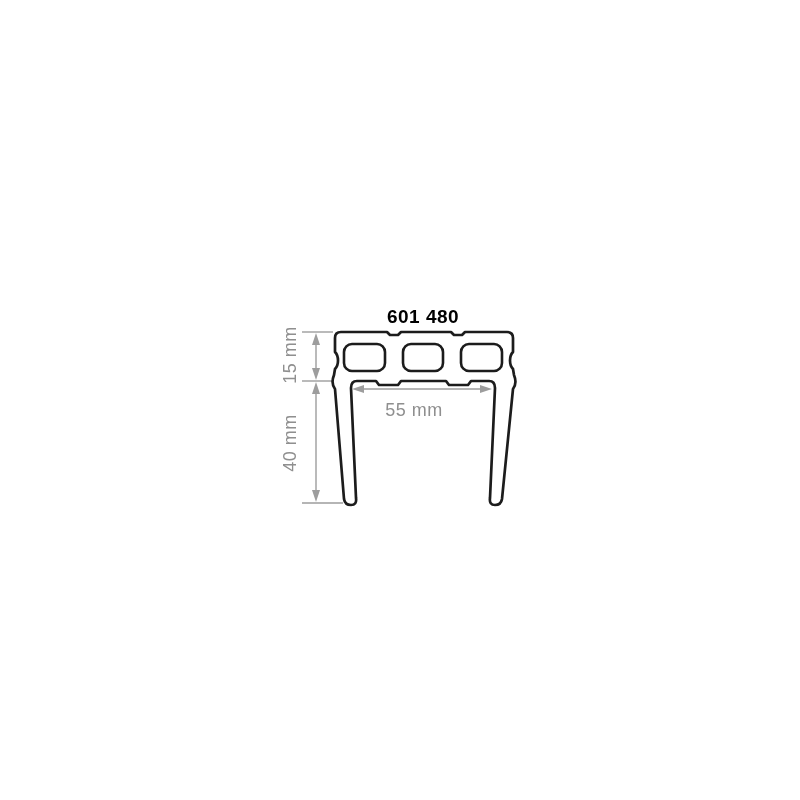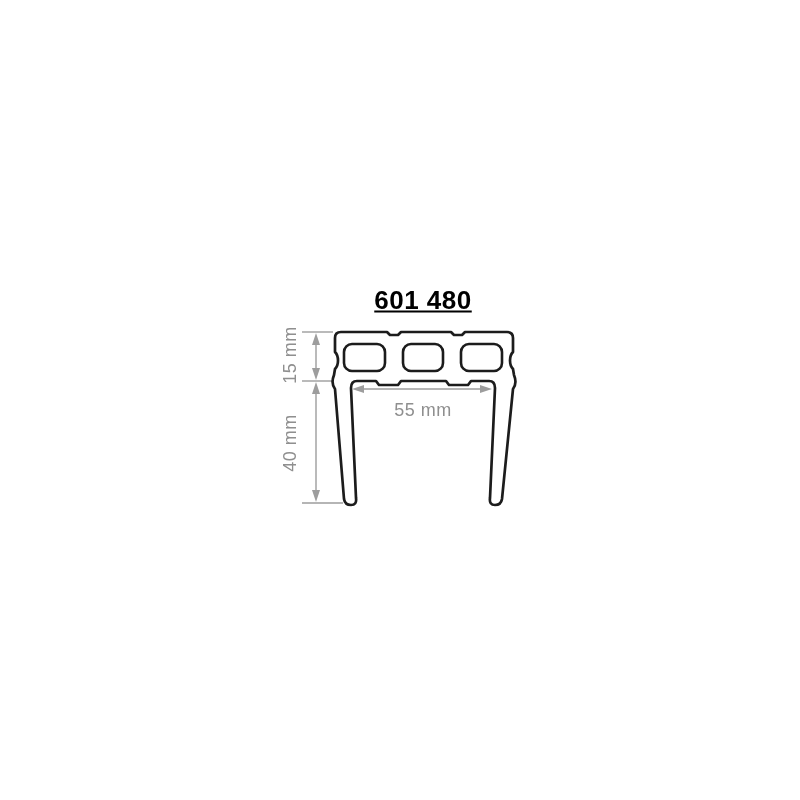--- a/index.html
+++ b/index.html
@@ -40,45 +40,44 @@
     stroke: var(--dimline);
     stroke-width:1.4;
     fill:none;
   }
   .dim-head{
     fill: var(--dimline);
     stroke:none;
   }
   .part-title{
     position:absolute;
-    left:423px; top:300px;
+    left:423px; top:317px;
     transform: translate(-50%,-50%);
-    font-size:26px;
+    font-size:19px;
     font-weight:bold;
     color: var(--titletext);
     letter-spacing:0.5px;
     white-space:nowrap;
-    text-decoration:underline;
   }
   .dim-label{
     position:absolute;
     font-size:18px;
     color: var(--dimtext);
     letter-spacing:0.5px;
     white-space:nowrap;
   }
   .dim-label.vertical{
     transform: translate(-50%,-50%) rotate(-90deg);
   }
   .dim-label.horizontal{
     transform: translate(-50%,-50%);
   }
   #label-dim-15{ left:290px; top:355px; }
   #label-dim-40{ left:290px; top:443px; }
-  #label-dim-55{ left:423px; top:410px; }
+  #label-dim-55{ left:414px; top:410px; }
 </style>
 </head>
 <body>
 
 <div class="canvas">
 
   <div class="part-title">601 480</div>
 
   <svg class="drawing-svg" viewBox="0 0 800 800" xmlns="http://www.w3.org/2000/svg">
 

